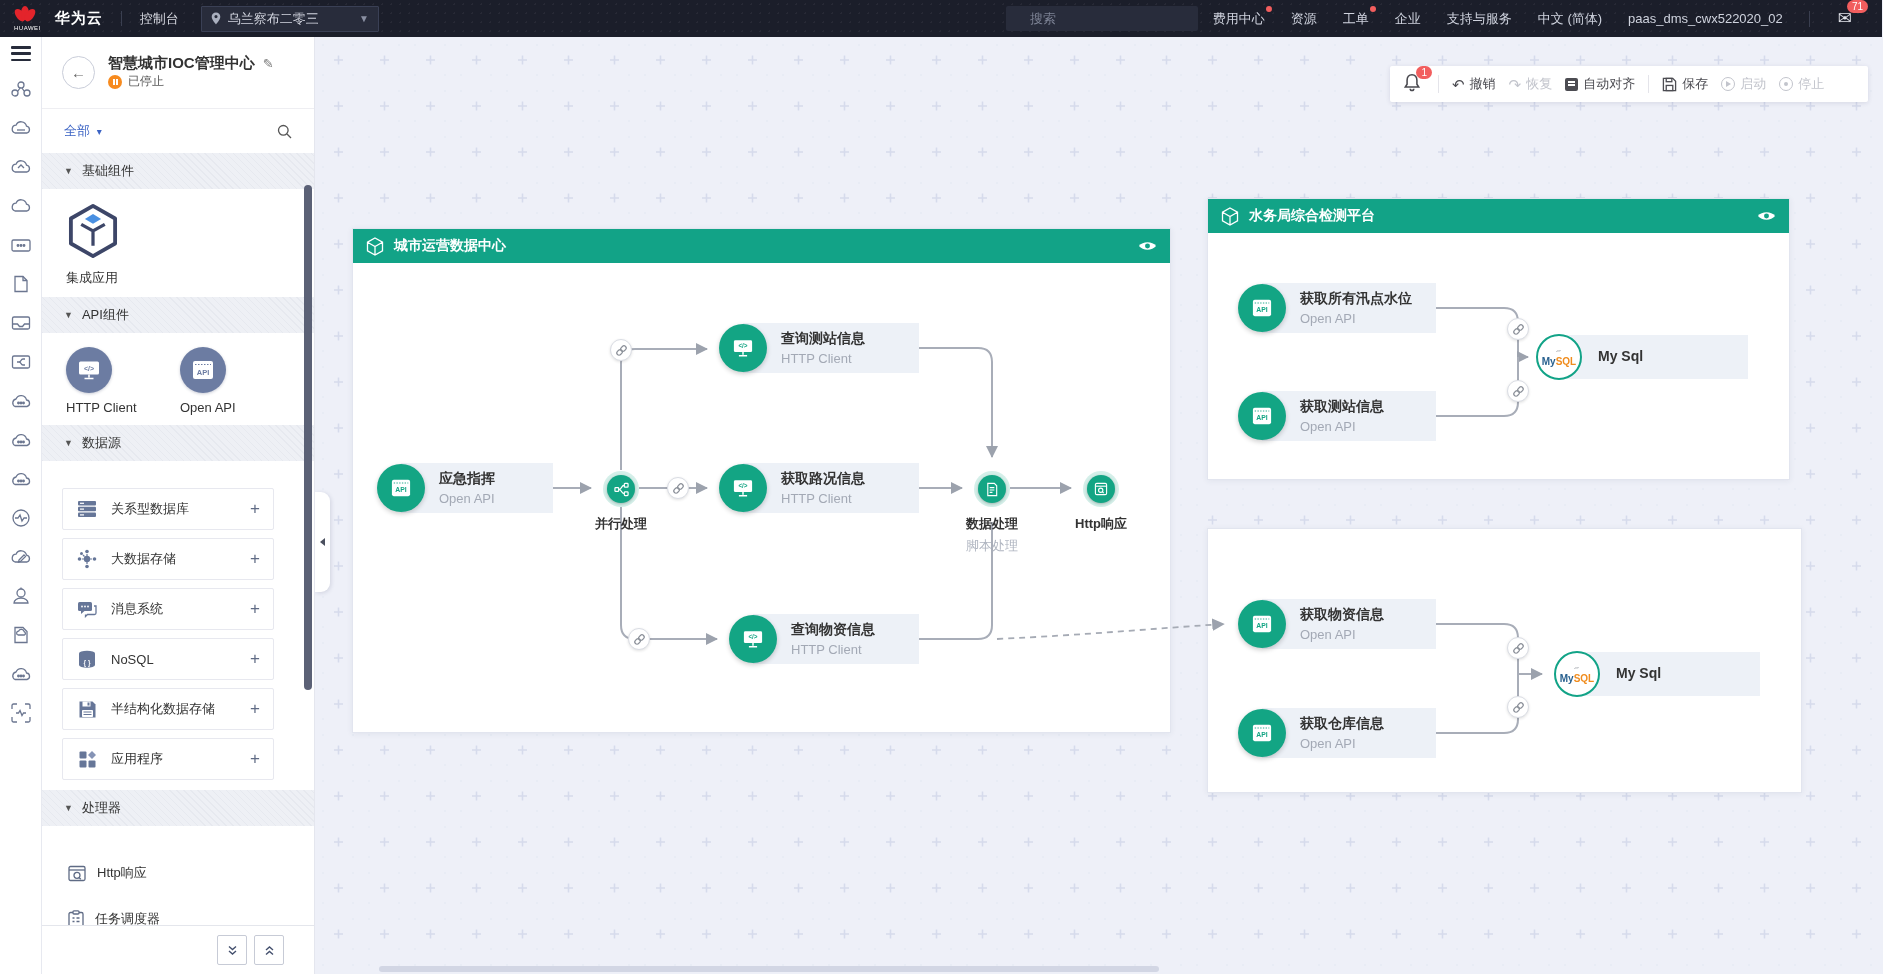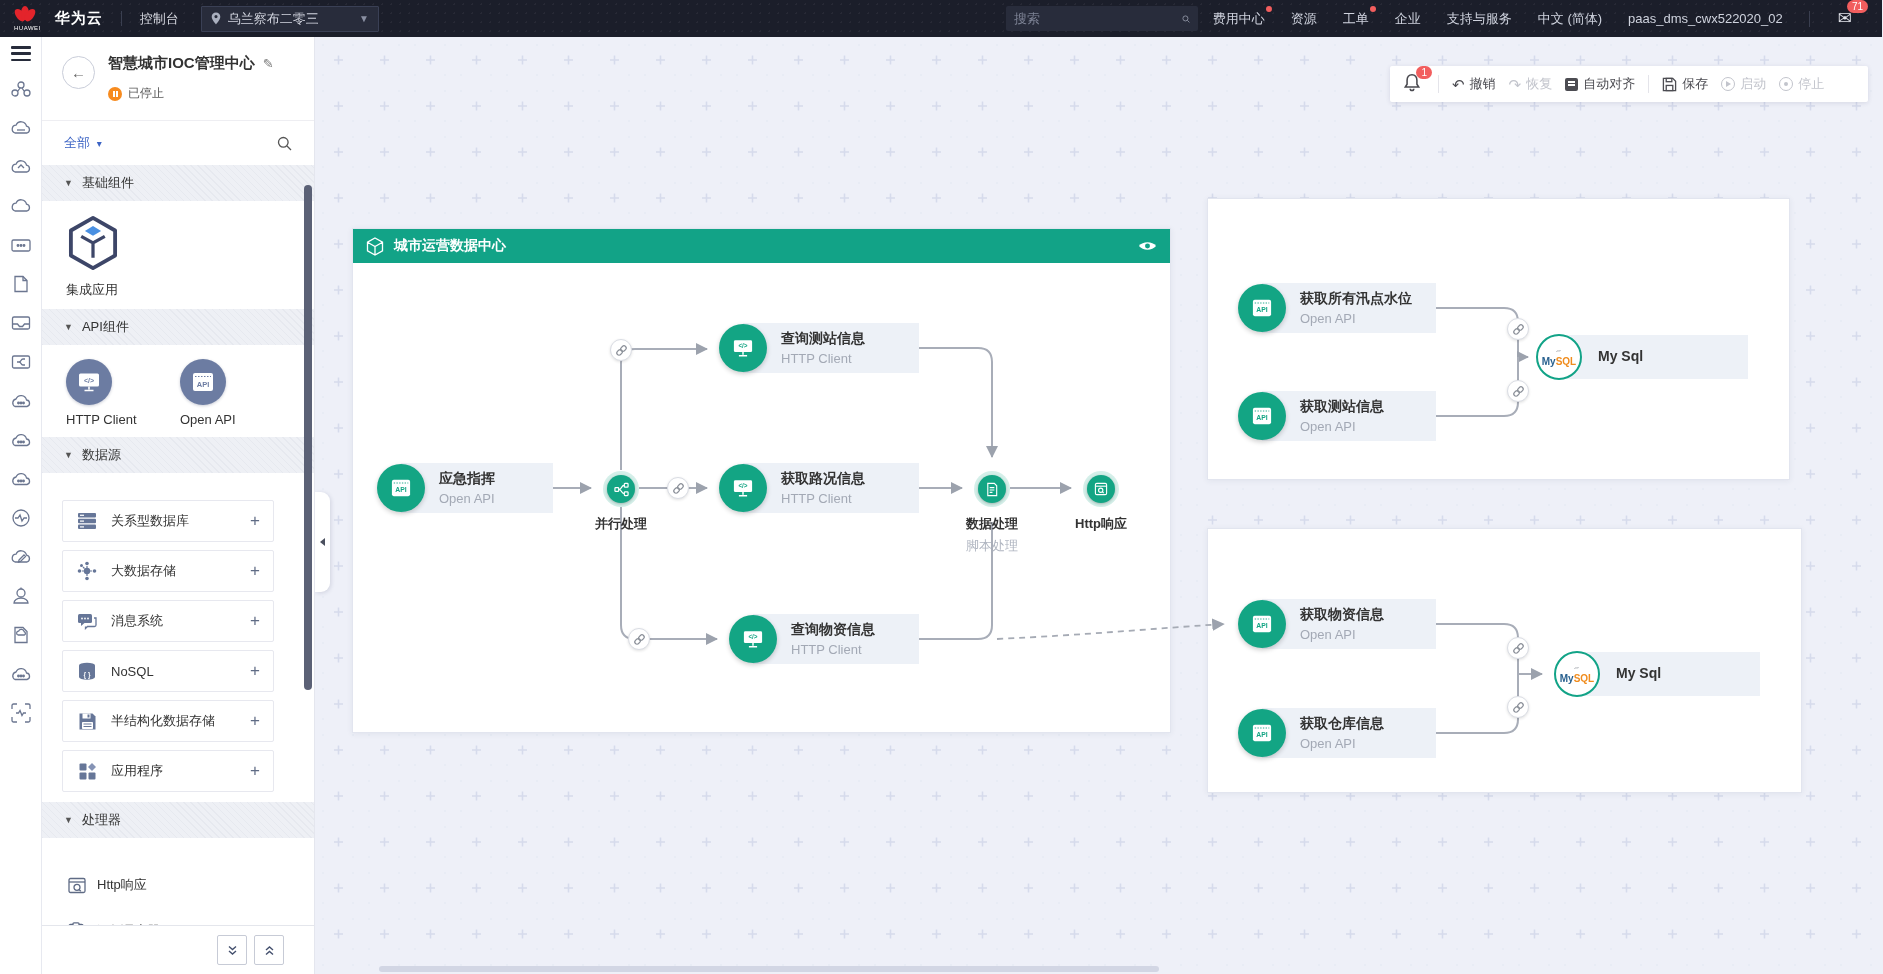--- a/index.html
+++ b/index.html
@@ -16,21 +16,21 @@
   .hw-flower i:nth-child(1){ left:2px; top:2px; transform:rotate(-38deg);}
   .hw-flower i:nth-child(2){ left:7px; top:0; }
   .hw-flower i:nth-child(3){ left:12px; top:2px; transform:rotate(38deg);}
   .hw-logo-text { font-size:6px; color:#fff; letter-spacing:.5px; text-align:center; margin-top:1px; }
   .tb-brand { color:#fff; font-size:15px; font-weight:bold; margin-left:14px; letter-spacing:1px; }
   .tb-sep { width:1px; height:15px; background:#3A3F50; margin:0 18px; }
   .tb-console { color:#D8DAE2; cursor:pointer; }
   .tb-region { display:flex; align-items:center; gap:7px; background:#282C3B; border:1px solid #3A4055; height:26px; width:178px; margin-left:22px; padding:0 9px; border-radius:1px; color:#D2D5DF; cursor:pointer; }
   .tb-region .caret { margin-left:auto; color:#8A90A2; font-size:10px; }
   .tb-search { position:absolute; left:1006px; top:6px; width:192px; height:25px; background:#282C3B; border-radius:2px; display:flex; align-items:center; }
-  .tb-search input { flex:1; background:transparent; border:none; outline:none; color:#7dd3fc; font-size:13px; padding:0 8px; font-family:Liberation Serif, serif; }
+  .tb-search input { flex:1; background:transparent; border:none; outline:none; color:#7dd3fc; font-size:13px; padding:0 24px; font-family:Liberation Serif, serif; }
   .tb-search input::placeholder { color:#7E8496; }
   .tb-search .lens { margin-right:8px; }
   .tb-right { position:absolute; right:0; top:0; height:37px; display:flex; align-items:center; gap:26px; padding-right:30px; }
   .tb-item { position:relative; color:#CFD3DE; cursor:pointer; white-space:nowrap; }
   .tb-item .dot { position:absolute; top:-4px; right:-7px; width:6px; height:6px; border-radius:50%; background:#F25E5E; }
   .tb-mail { position:relative; margin-left:2px; cursor:pointer; }
   .tb-mail .env { font-size:17px; color:#E3E5EB; }
   .tb-mail .mbadge { position:absolute; top:-8px; right:-16px; background:#F25E5E; color:#fff; font-size:10px; border-radius:8px; padding:1px 5px; }
   .tb-vsep { width:1px; height:16px; background:#3A3F50; }
 
@@ -41,21 +41,21 @@
   .rail .ric { width:24px; height:24px; display:flex; align-items:center; justify-content:center; margin-bottom:15px; cursor:pointer; color:#6B7690; flex:none; }
   .rail .ric svg { stroke:#6B7690; fill:none; stroke-width:1.3; }
 
   
   .panel { position:absolute; left:42px; top:37px; bottom:0; width:273px; background:#fff; border-right:1px solid #E4E6EE; z-index:15; }
   .p-head { padding:17px 18px 10px 20px; display:flex; gap:13px; }
   .back-btn { width:33px; height:33px; border:1px solid #C9CDD9; border-radius:50%; color:#666; display:flex; align-items:center; justify-content:center; font-size:15px; cursor:pointer; flex:none; margin-top:2px; }
   .p-title-row { display:flex; align-items:center; gap:8px; }
   .p-title { font-size:15px; font-weight:bold; color:#333; white-space:nowrap; }
   .p-pencil { color:#777; font-size:13px; cursor:pointer; }
-  .p-status { display:flex; align-items:center; gap:6px; margin-top:12px; color:#595959; font-size:12px; }
+  .p-status { display:flex; align-items:center; gap:6px; margin-top:0; color:#595959; font-size:12px; }
   .pause-dot { width:14px; height:14px; border-radius:50%; background:#F78B1F; position:relative; flex:none; }
   .pause-dot::before, .pause-dot::after { content:""; position:absolute; top:4px; width:2px; height:6px; background:#fff; }
   .pause-dot::before { left:4.5px; } .pause-dot::after { left:8px; }
   .p-div { border-top:1px solid #EEEEF2; margin-top:8px; }
   .p-filter { display:flex; align-items:center; justify-content:space-between; padding:13px 22px 13px 22px; }
   .p-filter .all { color:#3B63C4; cursor:pointer; }
   .p-filter .all .caret { font-size:10px; margin-left:4px; }
   .band { height:36px; background:#EEF0F5;
     background-image:repeating-linear-gradient(45deg, rgba(90,100,130,.05) 0 1px, transparent 1px 5px);
     display:flex; align-items:center; gap:9px; padding:0 22px; color:#333; cursor:pointer; }
@@ -693,20 +693,32 @@
         <svg width="13" height="13" viewBox="0 0 13 13">
           <g transform="rotate(-45 6.5 6.5)" fill="none" stroke="#8A8F98" stroke-width="1.2">
             <rect x="0.8" y="4.3" width="6" height="4.4" rx="2.2"></rect>
             <rect x="6.2" y="4.3" width="6" height="4.4" rx="2.2"></rect>
           </g>
         </svg>
       </div>
   </div>
 
   <div class="group" style="left:892px; top:161px; width:583px; height:282px;">
+    <div class="g-head">
+      <svg width="18" height="19" viewBox="0 0 18 19">
+          <path d="M9 1 L16.5 5.2 V13.8 L9 18 L1.5 13.8 V5.2 Z M1.5 5.2 L9 9.5 L16.5 5.2 M9 9.5 V18" fill="none" stroke="#fff" stroke-width="1.3"></path>
+        </svg>
+      <span>水务局综合检测平台</span>
+      <span class="g-eye">
+          <svg width="19" height="12" viewBox="0 0 20 12">
+            <path d="M1 6 C5 0.8 15 0.8 19 6 C15 11.2 5 11.2 1 6 Z" fill="#fff"></path>
+            <circle cx="10" cy="6" r="2.6" fill="#12A387"></circle>
+          </svg>
+        </span>
+    </div>
     <svg class="edges" width="583" height="282">
       <defs>
           <marker id="arr2" markerWidth="8" markerHeight="7" refX="5.5" refY="3" orient="auto">
             <path d="M0 0 L6 3 L0 6 Z" fill="#9CA2AD"></path>
           </marker>
         </defs>
       <g fill="none" stroke="#A8ADB8" stroke-width="2">
         <path d="M228 109 H296 Q310 109 310 123 V158 H320" marker-end="url(#arr2)"></path>
         <path d="M228 217 H296 Q310 217 310 203 V158"></path>
       </g>

